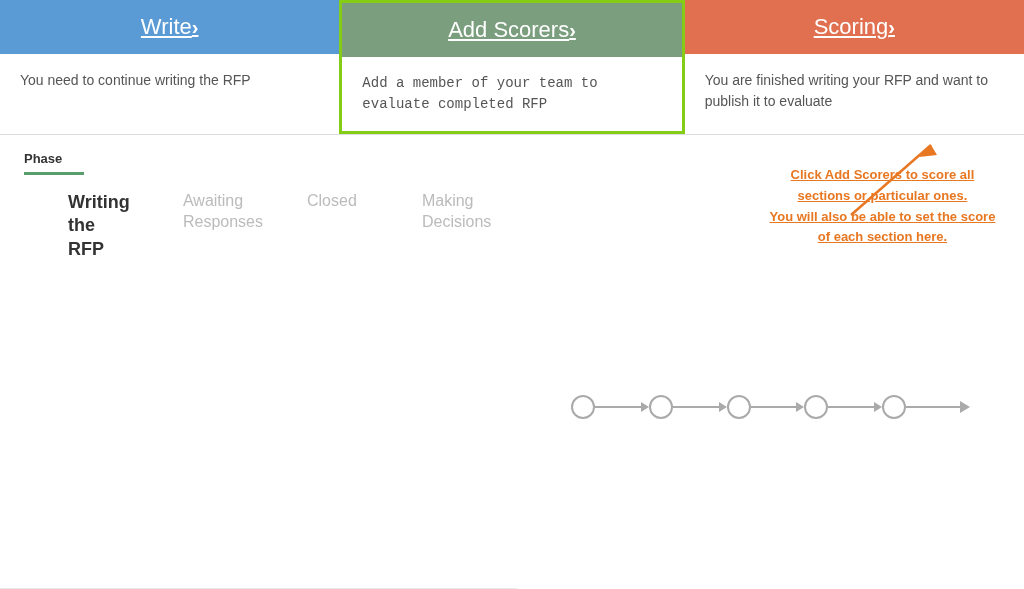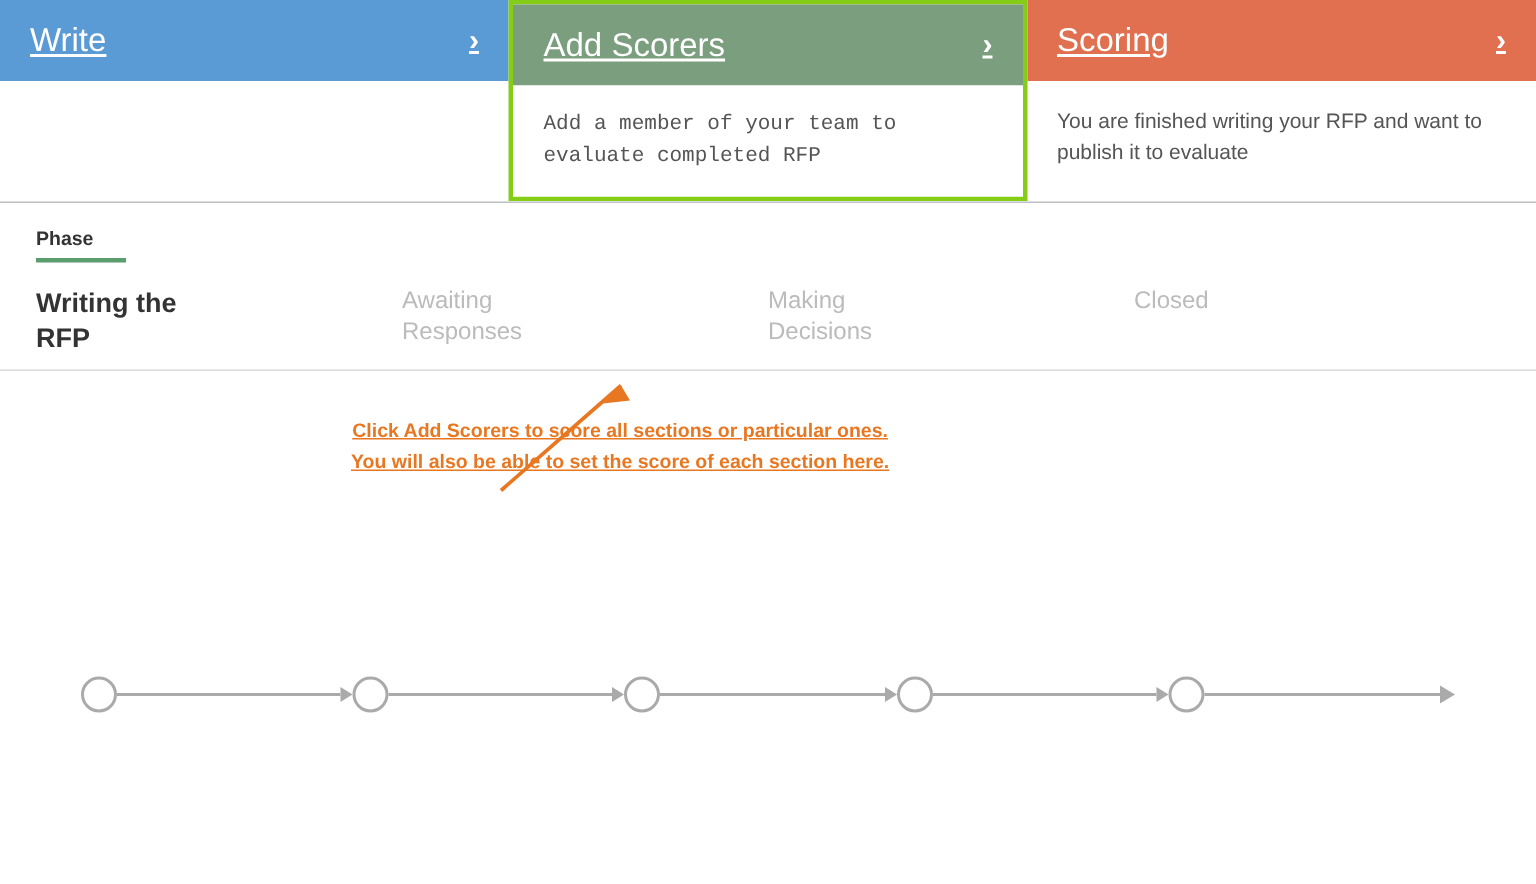--- a/index.html
+++ b/index.html
@@ -28,21 +28,21 @@
 
     .card {
       flex: 1;
       display: flex;
       flex-direction: column;
     }
 
     .card-header {
       display: flex;
       align-items: center;
-      justify-content: space-between;
+      justify-content: center;
       padding: 14px 20px;
       color: #fff;
       font-size: 22px;
       font-weight: 500;
       text-decoration: underline;
       cursor: pointer;
     }
 
     .card-header .chevron {
       font-size: 20px;
@@ -99,20 +99,21 @@
       display: flex;
       align-items: flex-start;
       gap: 0;
       width: 100%;
     }
 
     .phase-step {
       flex: 1;
       display: flex;
       flex-direction: column;
+      margin-left: 44px;
     }
 
     .phase-step-name {
       font-size: 16px;
       font-weight: 400;
       color: #bbb;
       line-height: 1.3;
     }
 
     .phase-step-name.active {
@@ -177,37 +178,40 @@
       width: 0;
       height: 0;
       border-top: 5px solid transparent;
       border-bottom: 5px solid transparent;
       border-left: 8px solid #aaa;
     }
 
     
     .bottom-section {
       display: flex;
-      flex-direction: column;
-      flex: 1;
-      background: #0f172a;
+      flex-direction: row;
+      flex: 1;
+      background: #f0abfc;
     }
   </style>
 </head>
 <body>
 
 <div class="page-container">
 
   <div class="action-cards">
 
     <div class="card card-write">
       <div class="card-header">
         <span>Write</span>
         <span class="chevron">›</span>
       </div>
+      <div class="card-body">
+        <span>You need to continue writing the RFP</span>
+      </div>
     </div>
 
     <div class="card card-add-scorers">
       <div class="card-header">
         <span>Add Scorers</span>
         <span class="chevron">›</span>
       </div>
       <div class="card-body">
         <span>Add a member of your team to evaluate completed RFP</span>
       </div>
@@ -236,40 +240,40 @@
         <div class="phase-step">
           <div class="phase-step-name active">Writing the<br>RFP</div>
         </div>
 
         <div class="phase-step">
           <div class="phase-step-name">Awaiting<br>Responses</div>
         </div>
 
 
         <div class="phase-step">
+          <div class="phase-step-name">Closed</div>
+        </div>
+
+        <div class="phase-step">
           <div class="phase-step-name">Making<br>Decisions</div>
-        </div>
-
-        <div class="phase-step">
-          <div class="phase-step-name">Closed</div>
         </div>
 
       </div>
     </div>
 
     <div style="position: relative; padding: 0 24px; background:#fff; flex:1; display:flex; flex-direction:column;">
 
       <div style="position:relative; height:90px;">
         <svg width="420" height="90" style="position:absolute; left:180px; top:0;">
 
           <line x1="130" y1="80" x2="210" y2="10" stroke="#e87722" stroke-width="2.5"></line>
 
           <polygon points="210,10 198,22 216,20" fill="#e87722"></polygon>
         </svg>
-        <div style="position:absolute; left:210px; top:30px; text-align:center;">
+        <div style="position:absolute; left:224px; top:30px; text-align:center;">
           <div style="font-size:13px; font-weight:bold; color:#e87722; text-decoration:underline; line-height:1.6;">
             <span>Click Add Scorers to score all sections or particular ones.</span><br>
             <span>You will also be able to set the score of each section here.</span>
           </div>
         </div>
       </div>
 
       <div class="timeline-section">
         <div class="timeline">
           <div class="timeline-dot"></div>

